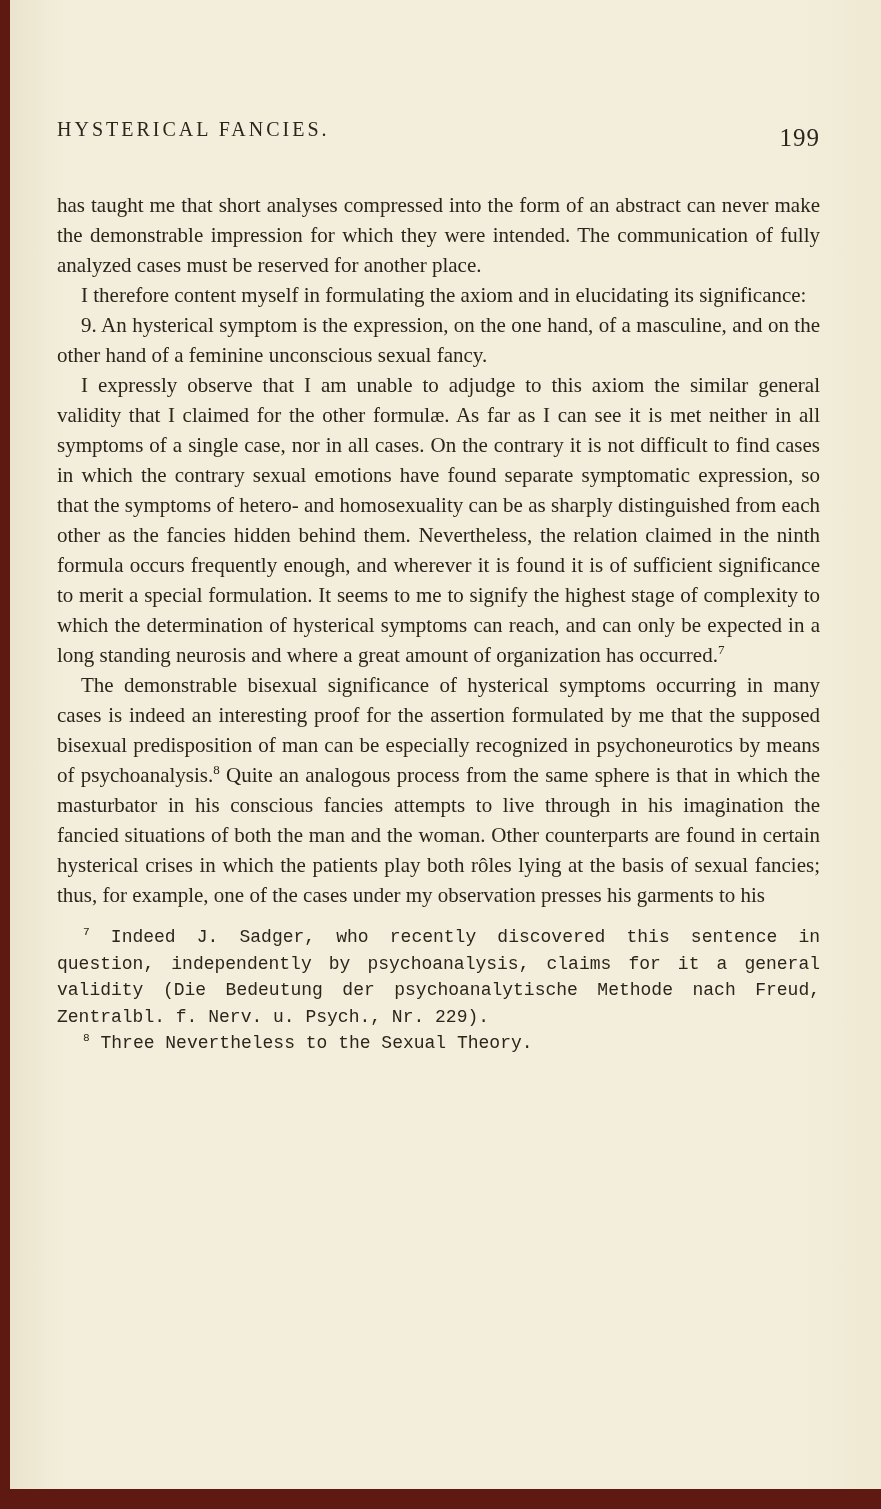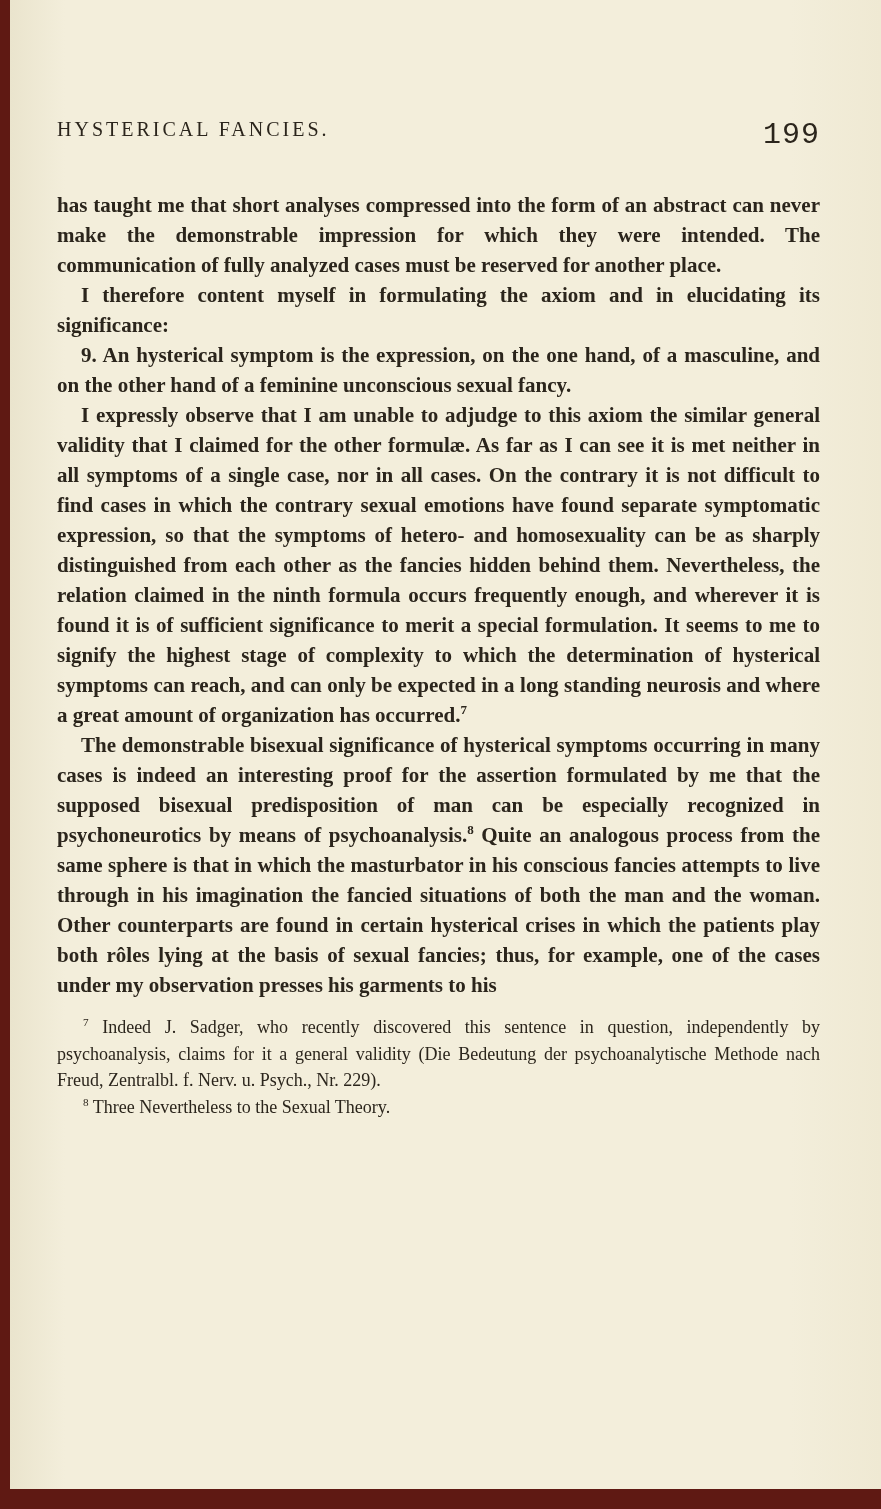--- a/index.html
+++ b/index.html
@@ -45,47 +45,46 @@
   .running-title {
     display: block;
     text-align: left;
     font-size: 20px;
     letter-spacing: 3px;
     padding-right: 40px; 
   }
   .page-number {
     position: absolute;
     right: 0; bottom: -2px;
-    font-size: 30px;
+    font-size: 25px;
     letter-spacing: 1px;
-    font-family: Liberation Mono, monospace;
   }
   .body-text {
     margin-top: 40px;
     font-size: 21px;
     line-height: 1.43;
     text-align: justify;
   }
   .body-text p {
     margin: 0;
-    font-weight: bold;
   }
   .body-text p.indent {
     text-indent: 24px;
   }
   sup {
     font-size: 0.62em;
     vertical-align: super;
     line-height: 0;
   }
   .footnotes {
     margin-top: 14px;
     font-size: 18px;
     line-height: 1.47;
     text-align: justify;
+    font-family: Liberation Mono, monospace;
   }
   .footnotes p {
     margin: 0;
     text-indent: 26px;
   }
 </style>
 </head>
 <body>
 
 <div class="book-page">

